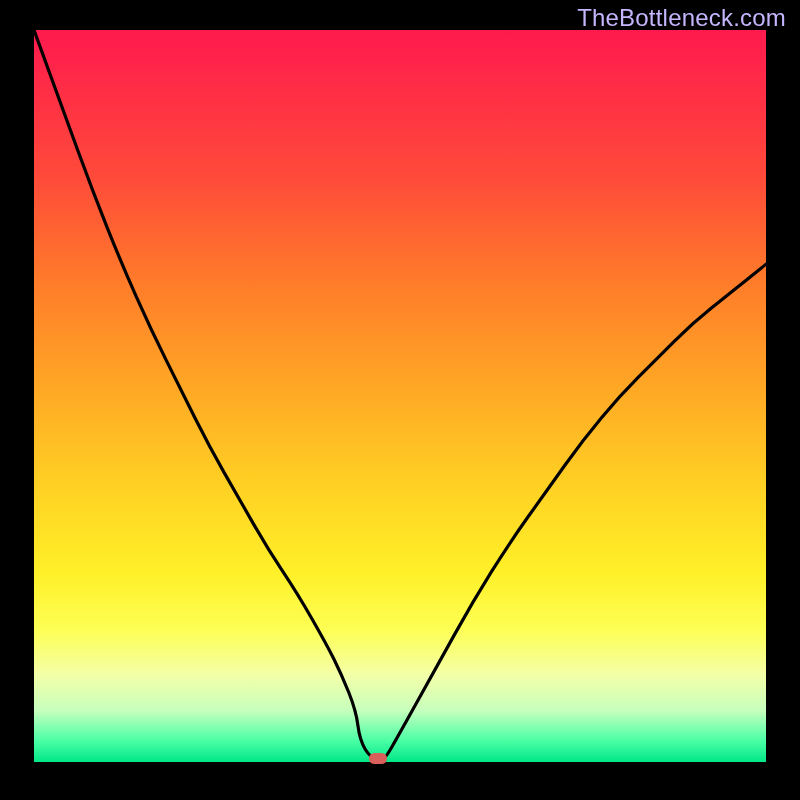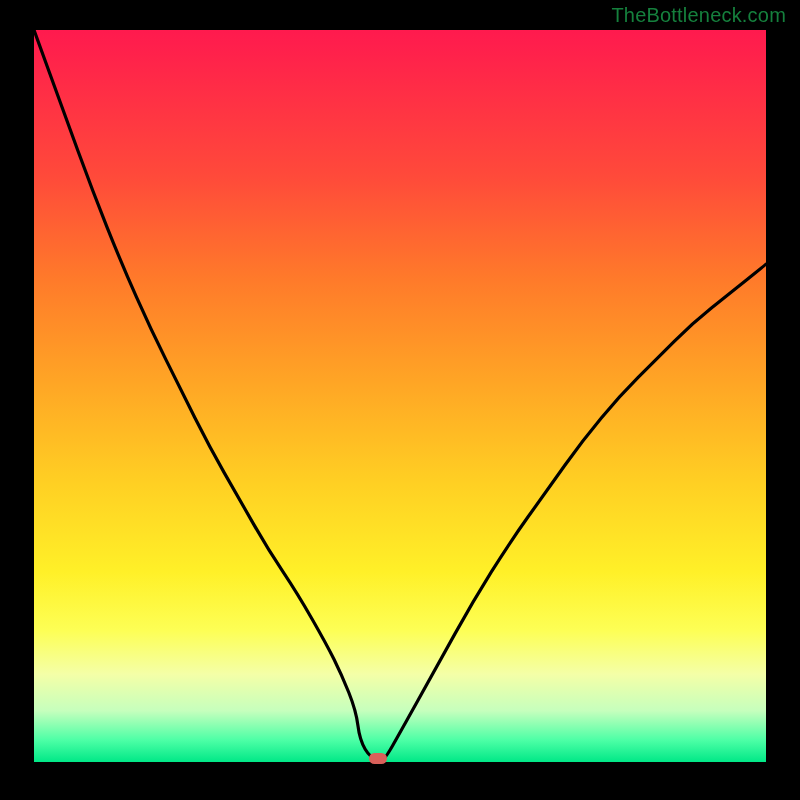--- a/index.html
+++ b/index.html
@@ -14,22 +14,22 @@
   .frame {
     position: relative;
     width: 800px;
     height: 800px;
     background: #000;
   }
   .watermark {
     position: absolute;
     top: 4px;
     right: 14px;
-    color: #15803d;
-    font-size: 20px;
+    color: #c4b5fd;
+    font-size: 24px;
     font-weight: 500;
     letter-spacing: 0.2px;
     z-index: 10;
     text-align: center;
   }
   .plot-area {
     position: absolute;
     left: 34px;
     top: 30px;
     width: 732px;

